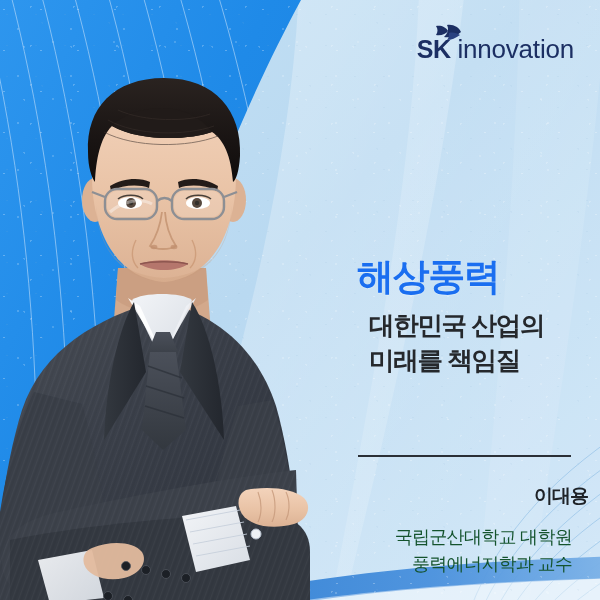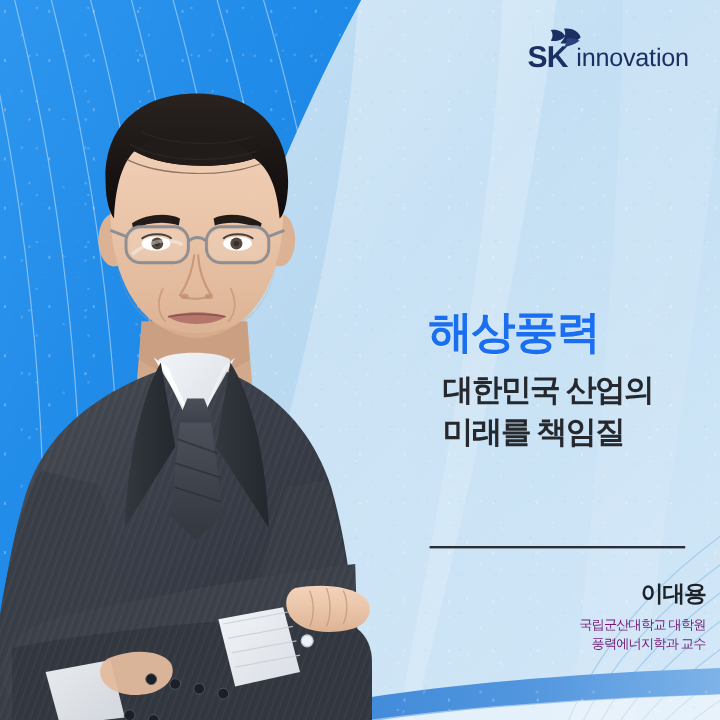--- a/index.html
+++ b/index.html
@@ -80,21 +80,21 @@
     font-family: "Liberation Sans", sans-serif;
   }
   .logo-mark {
     position: absolute;
     right: -11px;
     top: -13px;
     width: 26px;
     height: 18px;
   }
   .logo-innovation {
-    font-size: 21px;
+    font-size: 26px;
     font-weight: normal;
     color: #1c2f63;
     letter-spacing: -0.2px;
     padding-bottom: 1px;
   }
 
   
   .text-block {
     position: absolute;
     left: 357px;
@@ -138,26 +138,26 @@
   }
   .speaker-name {
     font-size: 19px;
     font-weight: 800;
     color: #1e2227;
     letter-spacing: -1px;
     line-height: 1.25;
     margin: 0 0 5px 0;
   }
   .speaker-aff {
-    font-size: 11px;
+    font-size: 18px;
     font-weight: 500;
-    color: #701a75;
+    color: #14532d;
     letter-spacing: -0.7px;
     line-height: 1.52;
-    margin: 0;
+    margin: 16px;
   }
   .speaker-aff .ln { display: block; }
 </style>
 </head>
 <body>
 
 <div class="card">
 
   <div class="bg-base"></div>
 

